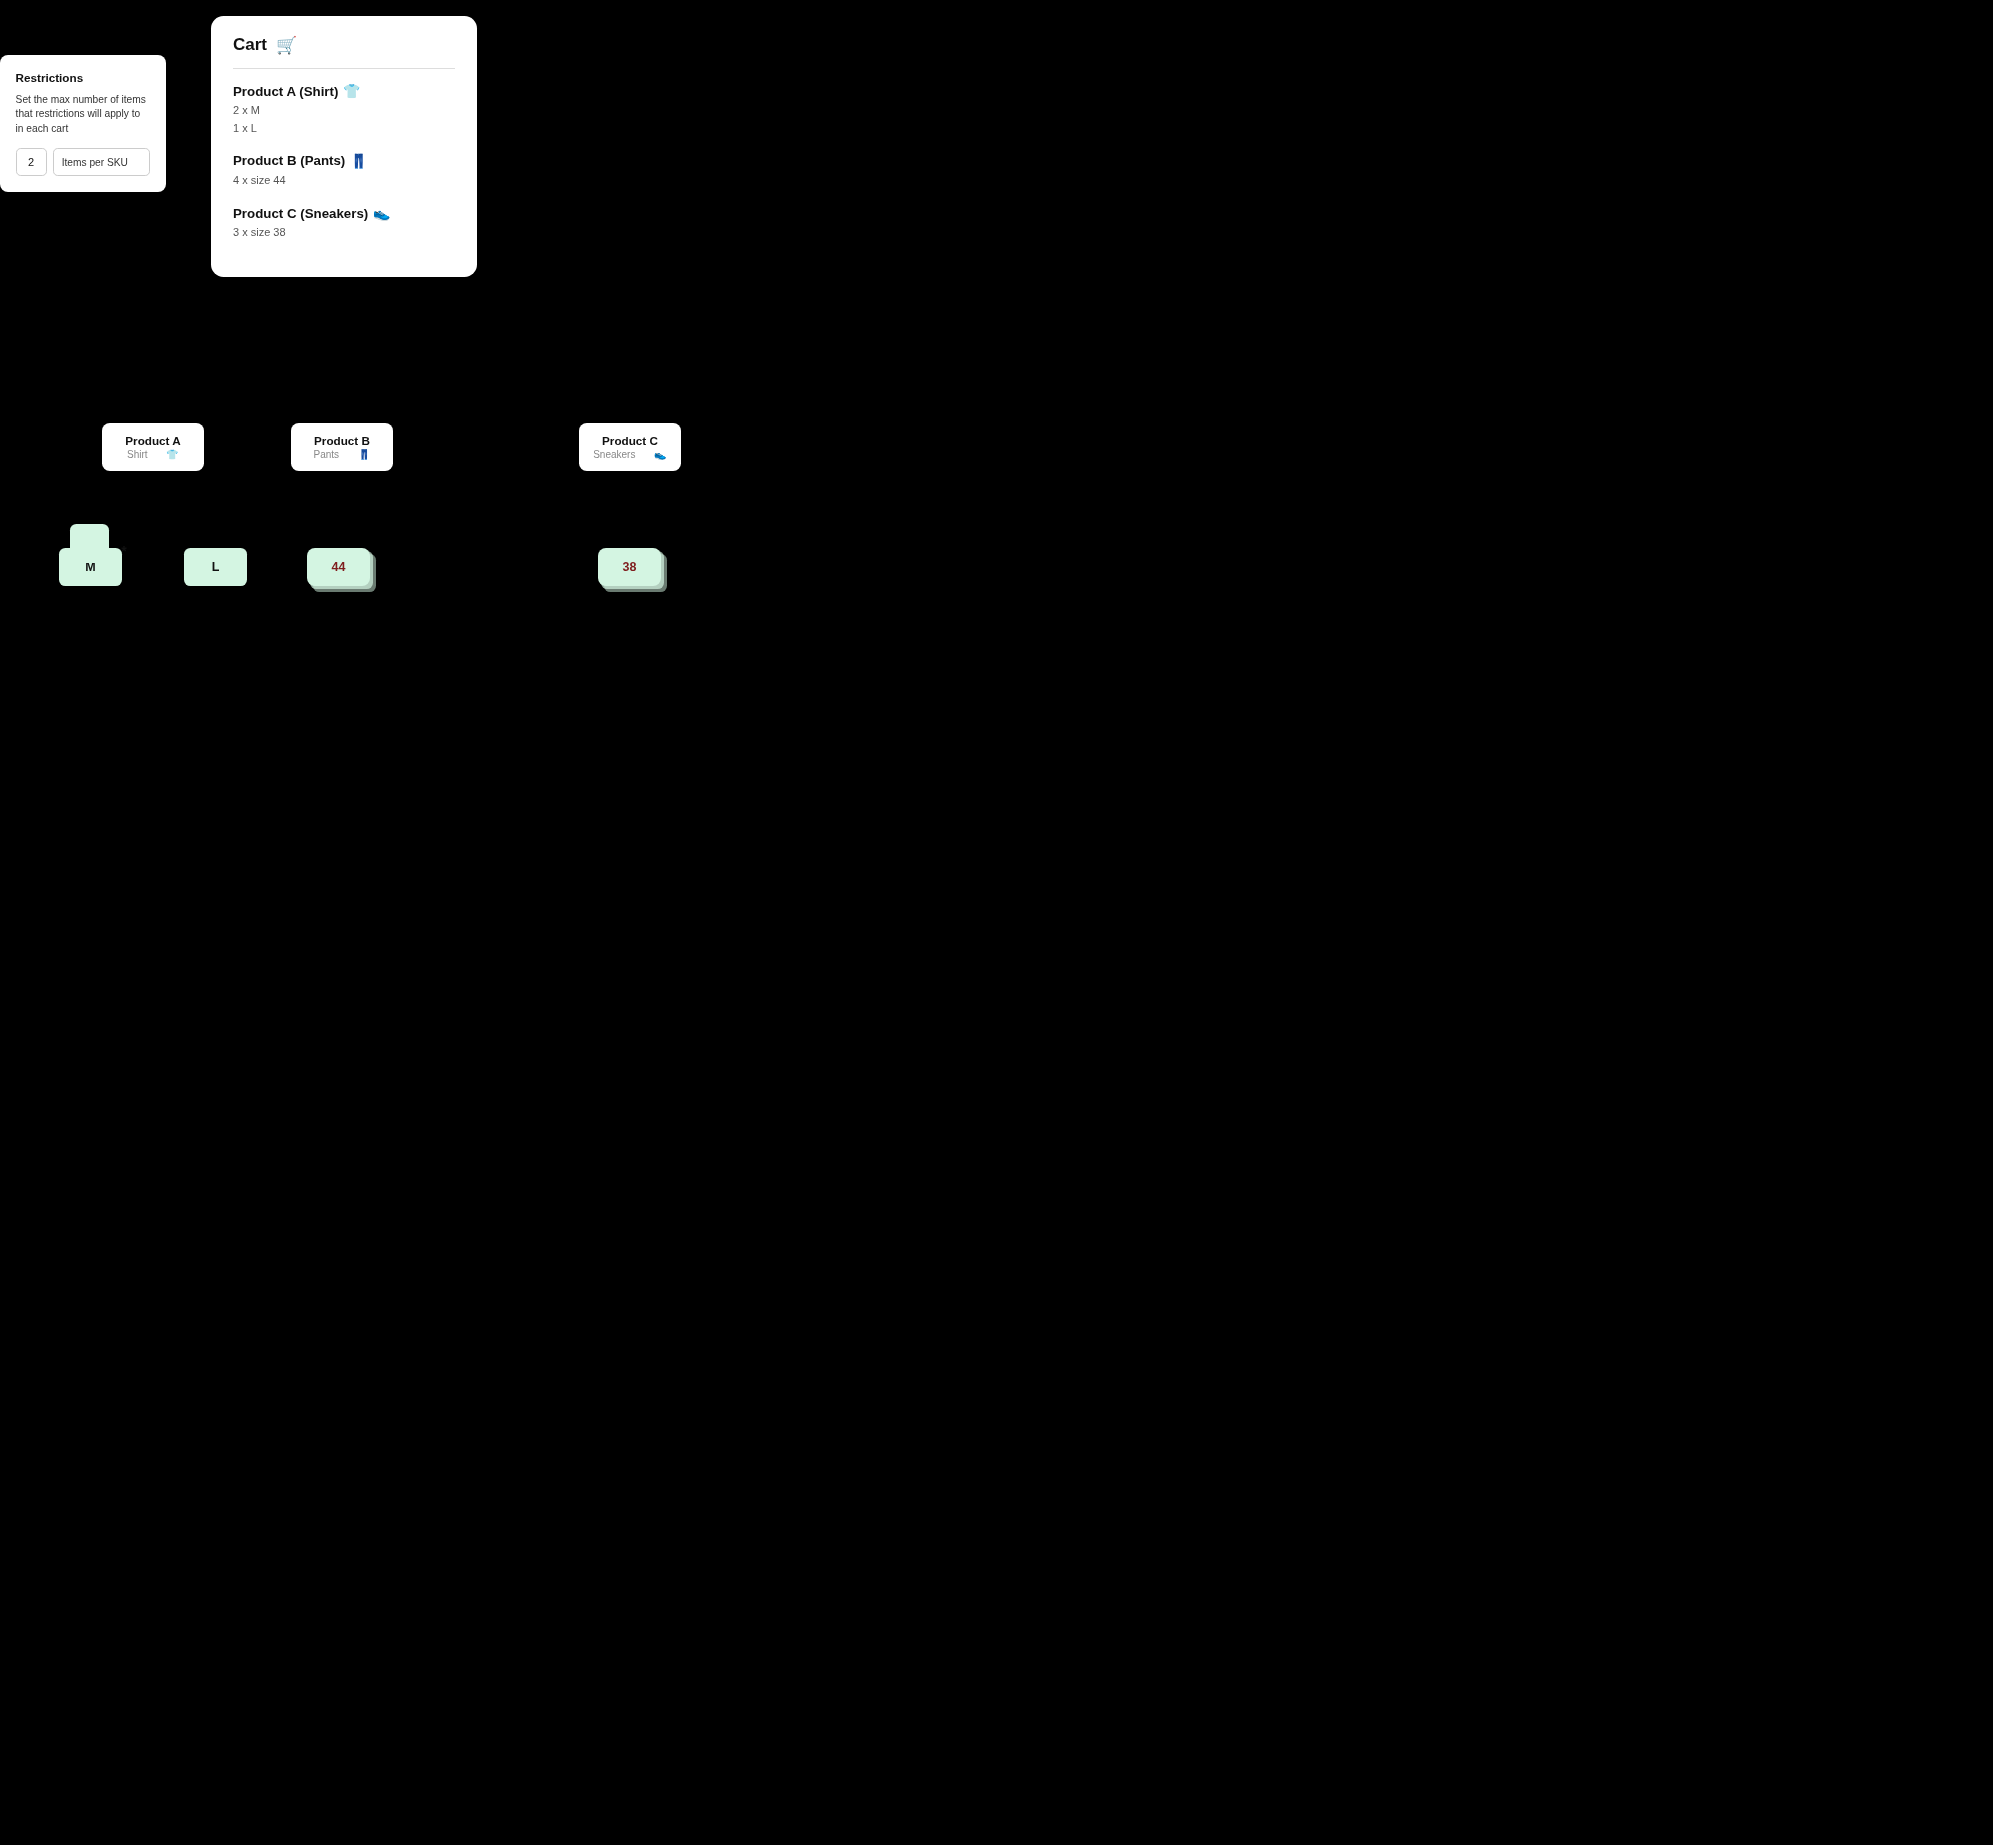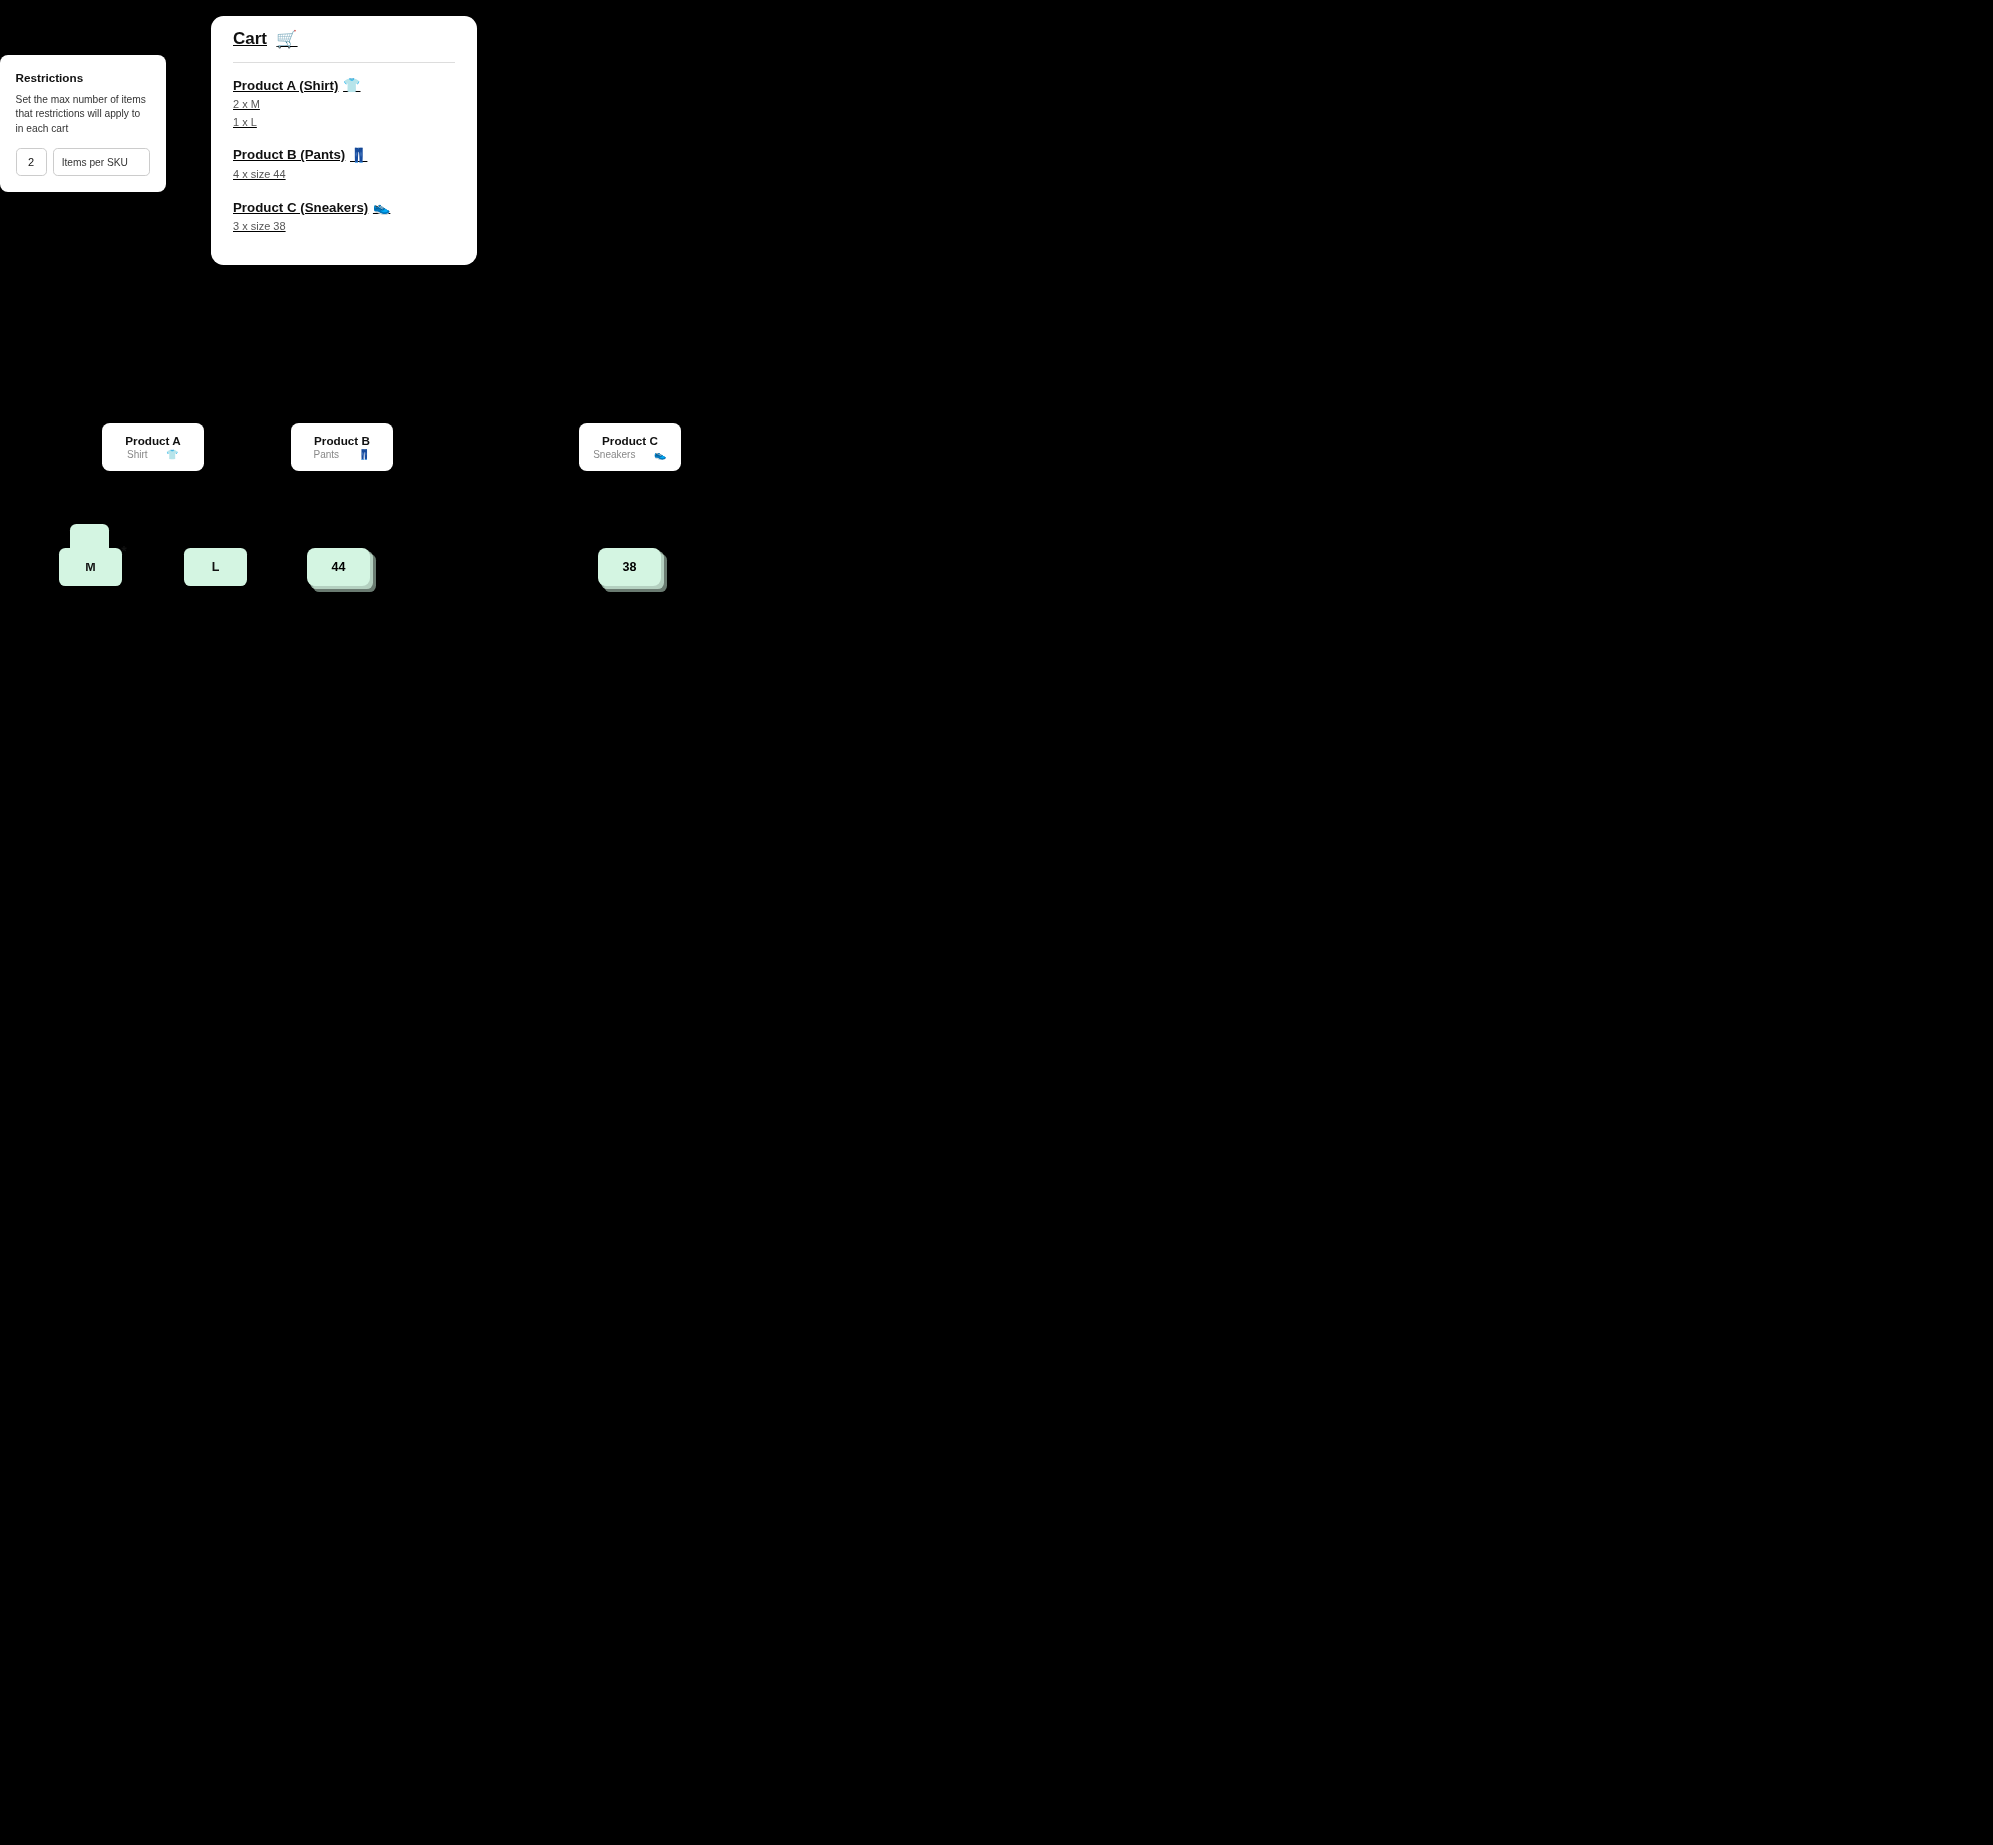--- a/index.html
+++ b/index.html
@@ -72,22 +72,21 @@
     }
 
     
     .cart-card {
       position: absolute;
       top: 15.6px;
       left: 211px;
       width: 266px;
       background: #fff;
       border-radius: 12.5px;
-      padding: 13px 22px;
-      text-decoration: underline;
+      padding: 19px 22px;
     }
 
     .cart-header {
       display: flex;
       align-items: center;
       gap: 9.4px;
       margin-bottom: 12.5px;
     }
 
     .cart-title {
@@ -205,21 +204,21 @@
       position: relative;
       background: #d4f5e2;
       border-radius: 8px;
       width: 63px;
       height: 38px;
       display: flex;
       align-items: center;
       justify-content: center;
       font-size: 12.5px;
       font-weight: 600;
-      color: #000000;
+      color: #7f1d1d;
     }
 
     .asterisk {
       font-size: 14px;
       font-weight: 700;
       color: #111;
       position: absolute;
       top: -4.7px;
       right: -4.7px;
     }

